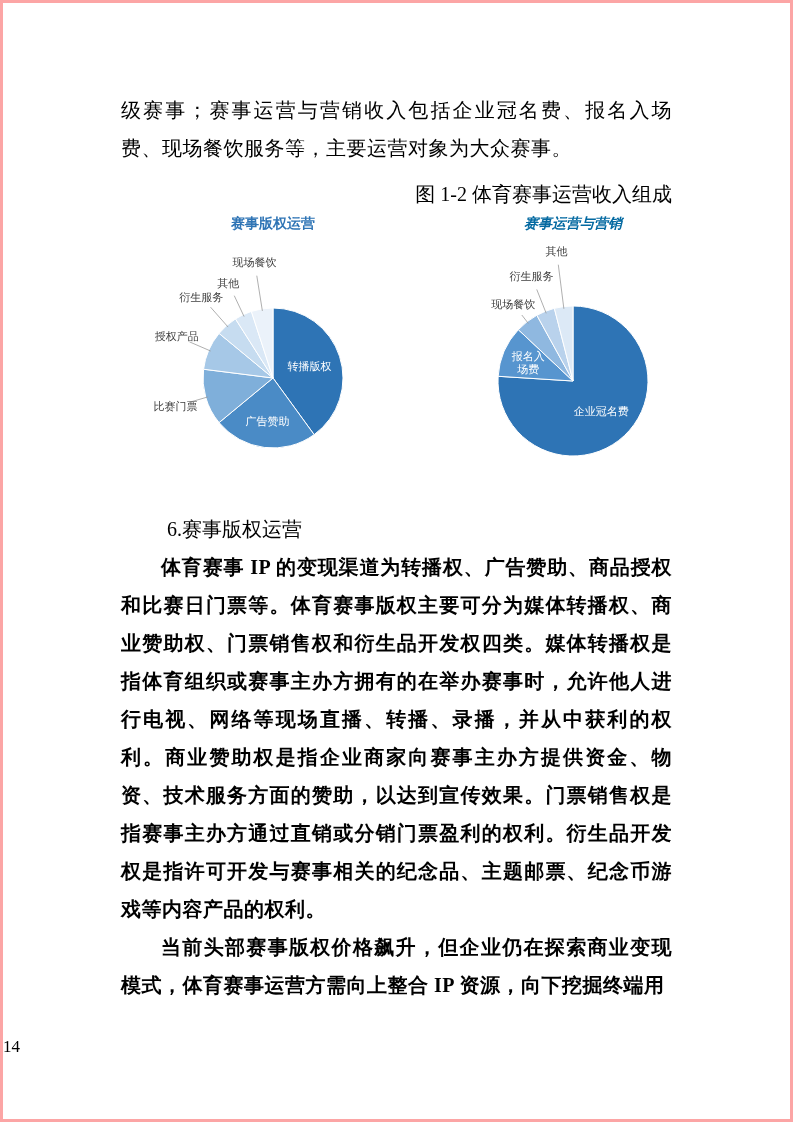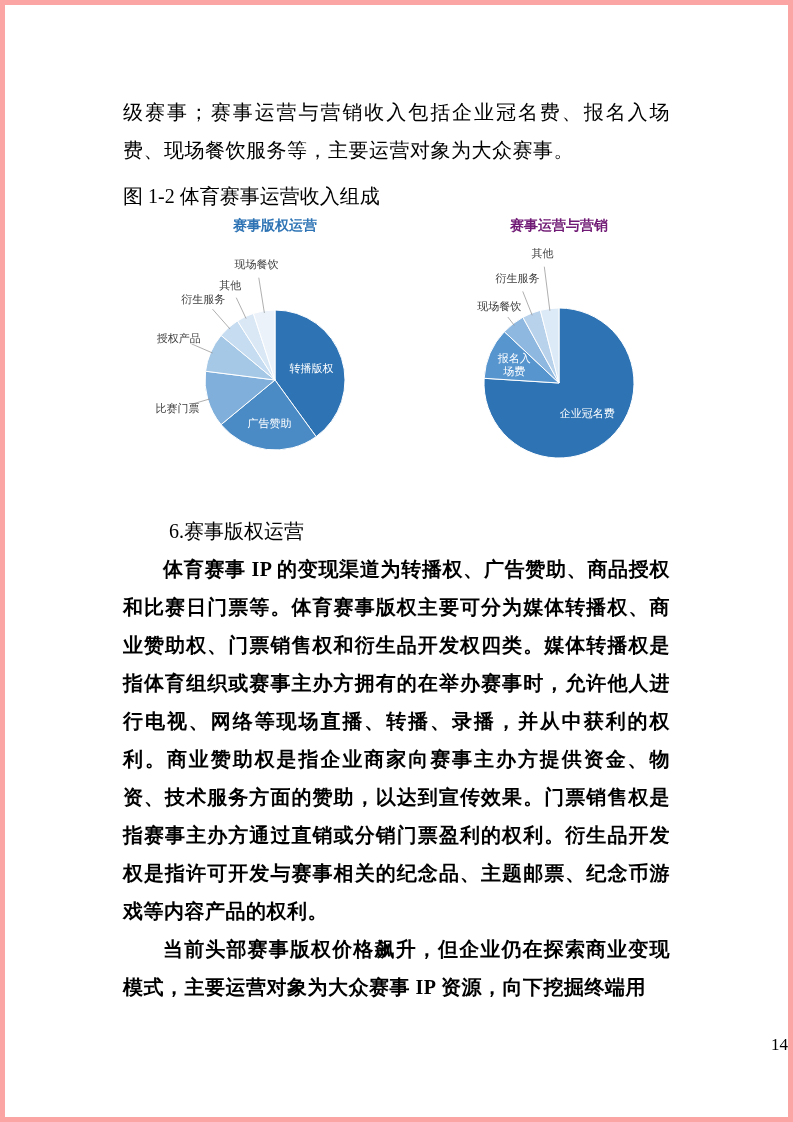--- a/index.html
+++ b/index.html
@@ -1,43 +1,43 @@
 <!DOCTYPE html>
 <html><head>
 <meta charset="utf-8">
 <style>
   * { margin:0; padding:0; box-sizing:border-box; }
   html,body { background:#ffffff; }
   body { font-family:"Liberation Serif","DejaVu Serif",serif; }
   .page {
     position:relative; width:793px; height:1122px;
-    background:#ffffff; border:5px solid #fca5a5; overflow:hidden;
+    background:#ffffff; border:3px solid #fca5a5; overflow:hidden;
   }
   .content { padding:88px 118px 0 118px; }
   p.body {
     font-size:20px; line-height:38px; color:#000;
     text-align:justify; letter-spacing:0.5px;
   }
   p.indent { text-indent:2em;font-weight:bold; }
   .caption {
-    font-size:20px; line-height:34px; text-align:left;
+    font-size:20px; line-height:34px; text-align:right;
     color:#000; margin-top:10px;
   }
-  .charts { display:flex; gap:4px; margin-left:12px; margin-top:2px; }
+  .charts { display:flex; gap:20px; margin-left:12px; margin-top:2px; }
   .chart { width:280px; }
   .chart-title {
     text-align:center; font-weight:bold; font-size:14px;
     font-family:"Liberation Sans","DejaVu Sans",sans-serif;
     height:20px; line-height:20px;
   }
   .chart svg { display:block; }
   .heading { font-size:20px; line-height:38px; margin-top:12px; text-indent:2.3em; color:#000; }
   .page-number {
     position:absolute; bottom:62px; left:0; right:0;
-    text-align:right; font-size:17px; color:#000;
+    text-align:left; font-size:17px; color:#000;
   }
 </style>
 </head>
 <body>
 
 <div class="page">
   <div class="content">
 
     <p class="body">级赛事；赛事运营与营销收入包括企业冠名费、报名入场费、现场餐饮服务等，主要运营对象为大众赛事。</p>
 
@@ -62,21 +62,21 @@
             <text x="43.63576430318197" y="107.29947148334806" fill="#404040" font-size="11" text-anchor="middle" font-family="&quot;Liberation Sans&quot;,&quot;DejaVu Sans&quot;,sans-serif"><tspan x="43.63576430318197" dy="0">授权产品</tspan></text>
             <polyline points="95.09692434452404,94.0674583720918 77.50602872691489,74.11450391992157" stroke="#9a9a9a" stroke-width="0.8" fill="none"></polyline>
             <text x="68.24766261238376" y="67.61294894509514" fill="#404040" font-size="11" text-anchor="middle" font-family="&quot;Liberation Sans&quot;,&quot;DejaVu Sans&quot;,sans-serif"><tspan x="68.24766261238376" dy="0">衍生服务</tspan></text>
             <polyline points="111.08958610273154,83.56224313755729 101.25408446757837,62.66073822559224" stroke="#9a9a9a" stroke-width="0.8" fill="none"></polyline>
             <text x="95.29317438566734" y="53.99315949106797" fill="#404040" font-size="11" text-anchor="middle" font-family="&quot;Liberation Sans&quot;,&quot;DejaVu Sans&quot;,sans-serif"><tspan x="95.29317438566734" dy="0">其他</tspan></text>
             <polyline points="129.3780998237683,77.93596167359016 123.79338942183206,42.67548791434375" stroke="#9a9a9a" stroke-width="0.8" fill="none"></polyline>
             <text x="121.60330691126883" y="32.84785114601182" fill="#404040" font-size="11" text-anchor="middle" font-family="&quot;Liberation Sans&quot;,&quot;DejaVu Sans&quot;,sans-serif"><tspan x="121.60330691126883" dy="0">现场餐饮</tspan></text>
           </svg>
       </div>
       <div class="chart">
-        <div class="chart-title" style="color: #701a75;">赛事运营与营销</div>
+        <div class="chart-title" style="color: #0369a1; font-style: italic;">赛事运营与营销</div>
         <svg id="pie1" width="280" height="265">
             <path d="M 140 148 L 140 73 A 75 75 0 1 1 65.14799536787963 143.2907110353015 Z" fill="#2E74B5" stroke="#ffffff" stroke-width="1"></path>
             <path d="M 140 148 L 65.14799536787963 143.2907110353015 A 75 75 0 0 1 85.32735294339416 96.65896705534831 Z" fill="#5795CF" stroke="#ffffff" stroke-width="1"></path>
             <path d="M 140 148 L 85.32735294339416 96.65896705534831 A 75 75 0 0 1 103.86847444237137 82.27699899671023 Z" fill="#8FB8E0" stroke="#ffffff" stroke-width="1"></path>
             <path d="M 140 148 L 103.86847444237137 82.27699899671023 A 75 75 0 0 1 121.34825846263593 75.35626291535266 Z" fill="#B9D2EC" stroke="#ffffff" stroke-width="1"></path>
             <path d="M 140 148 L 121.34825846263593 75.35626291535266 A 75 75 0 0 1 140 73 Z" fill="#DCE9F6" stroke="#ffffff" stroke-width="1"></path>
             <text x="168.2375681195584" y="182.06995588113324" fill="#ffffff" font-size="11" text-anchor="middle" font-family="&quot;Liberation Sans&quot;,&quot;DejaVu Sans&quot;,sans-serif"><tspan x="168.2375681195584" dy="0">企业冠名费</tspan></text>
             <text x="95.25946199790593" y="126.63904033155444" fill="#ffffff" font-size="11" text-anchor="middle" font-family="&quot;Liberation Sans&quot;,&quot;DejaVu Sans&quot;,sans-serif"><tspan x="95.25946199790593" dy="0">报名入</tspan><tspan x="95.25946199790593" dy="13">场费</tspan></text>
             <polyline points="95.41101184674596,90.51622284966852 88.82226101997647,82.02205646662985" stroke="#9a9a9a" stroke-width="0.8" fill="none"></polyline>
             <text x="80.2415622688348" y="74.95988629337019" fill="#404040" font-size="11" text-anchor="middle" font-family="&quot;Liberation Sans&quot;,&quot;DejaVu Sans&quot;,sans-serif"><tspan x="80.2415622688348" dy="0">现场餐饮</tspan></text>
@@ -85,17 +85,17 @@
             <polyline points="130.8820072581969,75.82365547937174 125.30467836458538,31.674551270877473" stroke="#9a9a9a" stroke-width="0.8" fill="none"></polyline>
             <text x="123.55001309468514" y="21.784945452474773" fill="#404040" font-size="11" text-anchor="middle" font-family="&quot;Liberation Sans&quot;,&quot;DejaVu Sans&quot;,sans-serif"><tspan x="123.55001309468514" dy="0">其他</tspan></text>
           </svg>
       </div>
     </div>
 
     <p class="heading">6.赛事版权运营</p>
 
     <p class="body indent">体育赛事 IP 的变现渠道为转播权、广告赞助、商品授权和比赛日门票等。体育赛事版权主要可分为媒体转播权、商业赞助权、门票销售权和衍生品开发权四类。媒体转播权是指体育组织或赛事主办方拥有的在举办赛事时，允许他人进行电视、网络等现场直播、转播、录播，并从中获利的权利。商业赞助权是指企业商家向赛事主办方提供资金、物资、技术服务方面的赞助，以达到宣传效果。门票销售权是指赛事主办方通过直销或分销门票盈利的权利。衍生品开发权是指许可开发与赛事相关的纪念品、主题邮票、纪念币游戏等内容产品的权利。</p>
 
-    <p class="body indent">当前头部赛事版权价格飙升，但企业仍在探索商业变现模式，主要运营对象为大众赛事 IP 资源，向下挖掘终端用</p>
+    <p class="body indent">当前头部赛事版权价格飙升，但企业仍在探索商业变现模式，体育赛事运营方需向上整合 IP 资源，向下挖掘终端用</p>
   </div>
 
   <div class="page-number">14</div>
 </div>
 
 </body></html>

